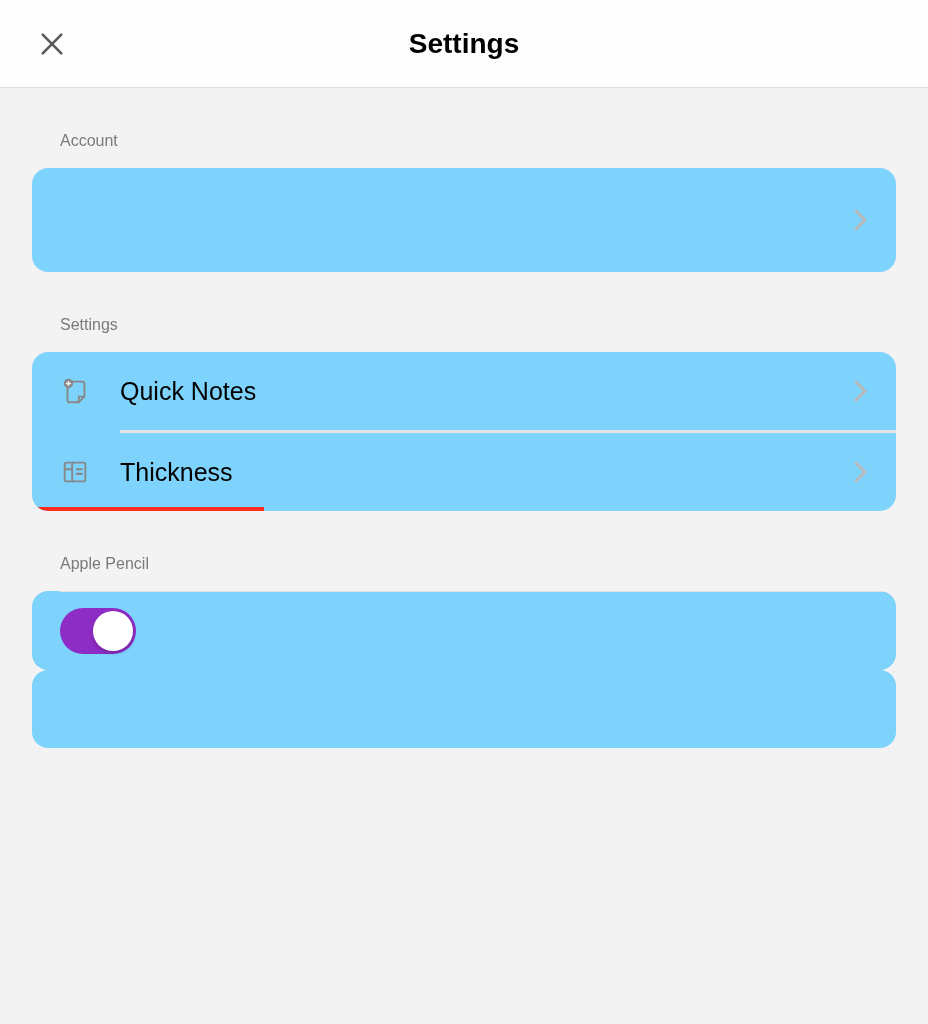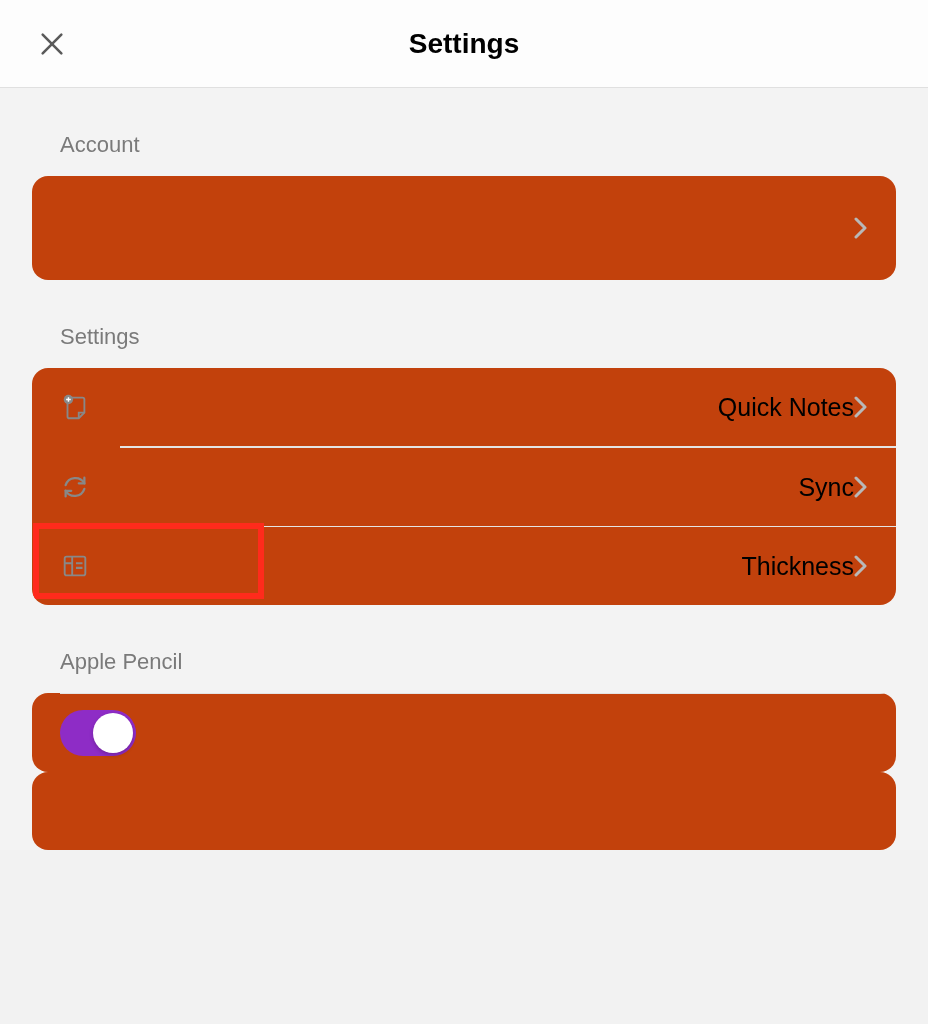--- a/index.html
+++ b/index.html
@@ -42,30 +42,29 @@
     .header-title {
       font-size: 28px;
       font-weight: 700;
       color: #000;
     }
     .content {
       background: #f3f3f3;
       padding: 0 32px;
     }
     .section-label {
-      font-size: 22px;
+      font-size: 16px;
       color: #7a7a7a;
       padding: 44px 28px 18px 28px;
       font-weight: 400;
     }
     .card {
-      background: #c2410c;
+      background: #7dd3fc;
       border-radius: 16px;
       overflow: hidden;
-      text-align: right;
     }
     .row {
       display: flex;
       align-items: center;
       min-height: 78px;
       padding: 0 28px;
       position: relative;
       cursor: pointer;
     }
     .row-account {
@@ -180,36 +179,20 @@
       <div class="chevron">
         <svg viewBox="0 0 14 24" fill="none" stroke="#b8b8b8" stroke-width="3" stroke-linecap="round" stroke-linejoin="round">
           <polyline points="2,3 11,12 2,21"></polyline>
         </svg>
       </div>
     </div>
     <div class="divider"></div>
 
     <div class="divider"></div>
 
-    <div class="row">
-      <div class="row-icon">
-        <svg viewBox="0 0 32 32" fill="none" stroke="#888" stroke-width="2.4" stroke-linecap="round">
-          <path d="M26 12 A11 11 0 0 0 6 14"></path>
-          <polyline points="26 6 26 12 20 12"></polyline>
-          <path d="M6 20 A11 11 0 0 0 26 18"></path>
-          <polyline points="6 26 6 20 12 20"></polyline>
-        </svg>
-      </div>
-      <div class="row-label">Sync</div>
-      <div class="chevron">
-        <svg viewBox="0 0 14 24" fill="none" stroke="#b8b8b8" stroke-width="3" stroke-linecap="round" stroke-linejoin="round">
-          <polyline points="2,3 11,12 2,21"></polyline>
-        </svg>
-      </div>
-    </div>
     <div class="divider"></div>
 
     <div class="row">
       <div class="row-icon">
         <svg viewBox="0 0 32 32" fill="none" stroke="#888" stroke-width="2">
           <rect x="5" y="6" width="22" height="20" rx="2"></rect>
           <line x1="13" y1="6" x2="13" y2="26"></line>
           <line x1="5" y1="13" x2="13" y2="13"></line>
           <line x1="17" y1="13" x2="24" y2="13" stroke-width="2.2"></line>
           <line x1="17" y1="18" x2="24" y2="18" stroke-width="2.2"></line>

